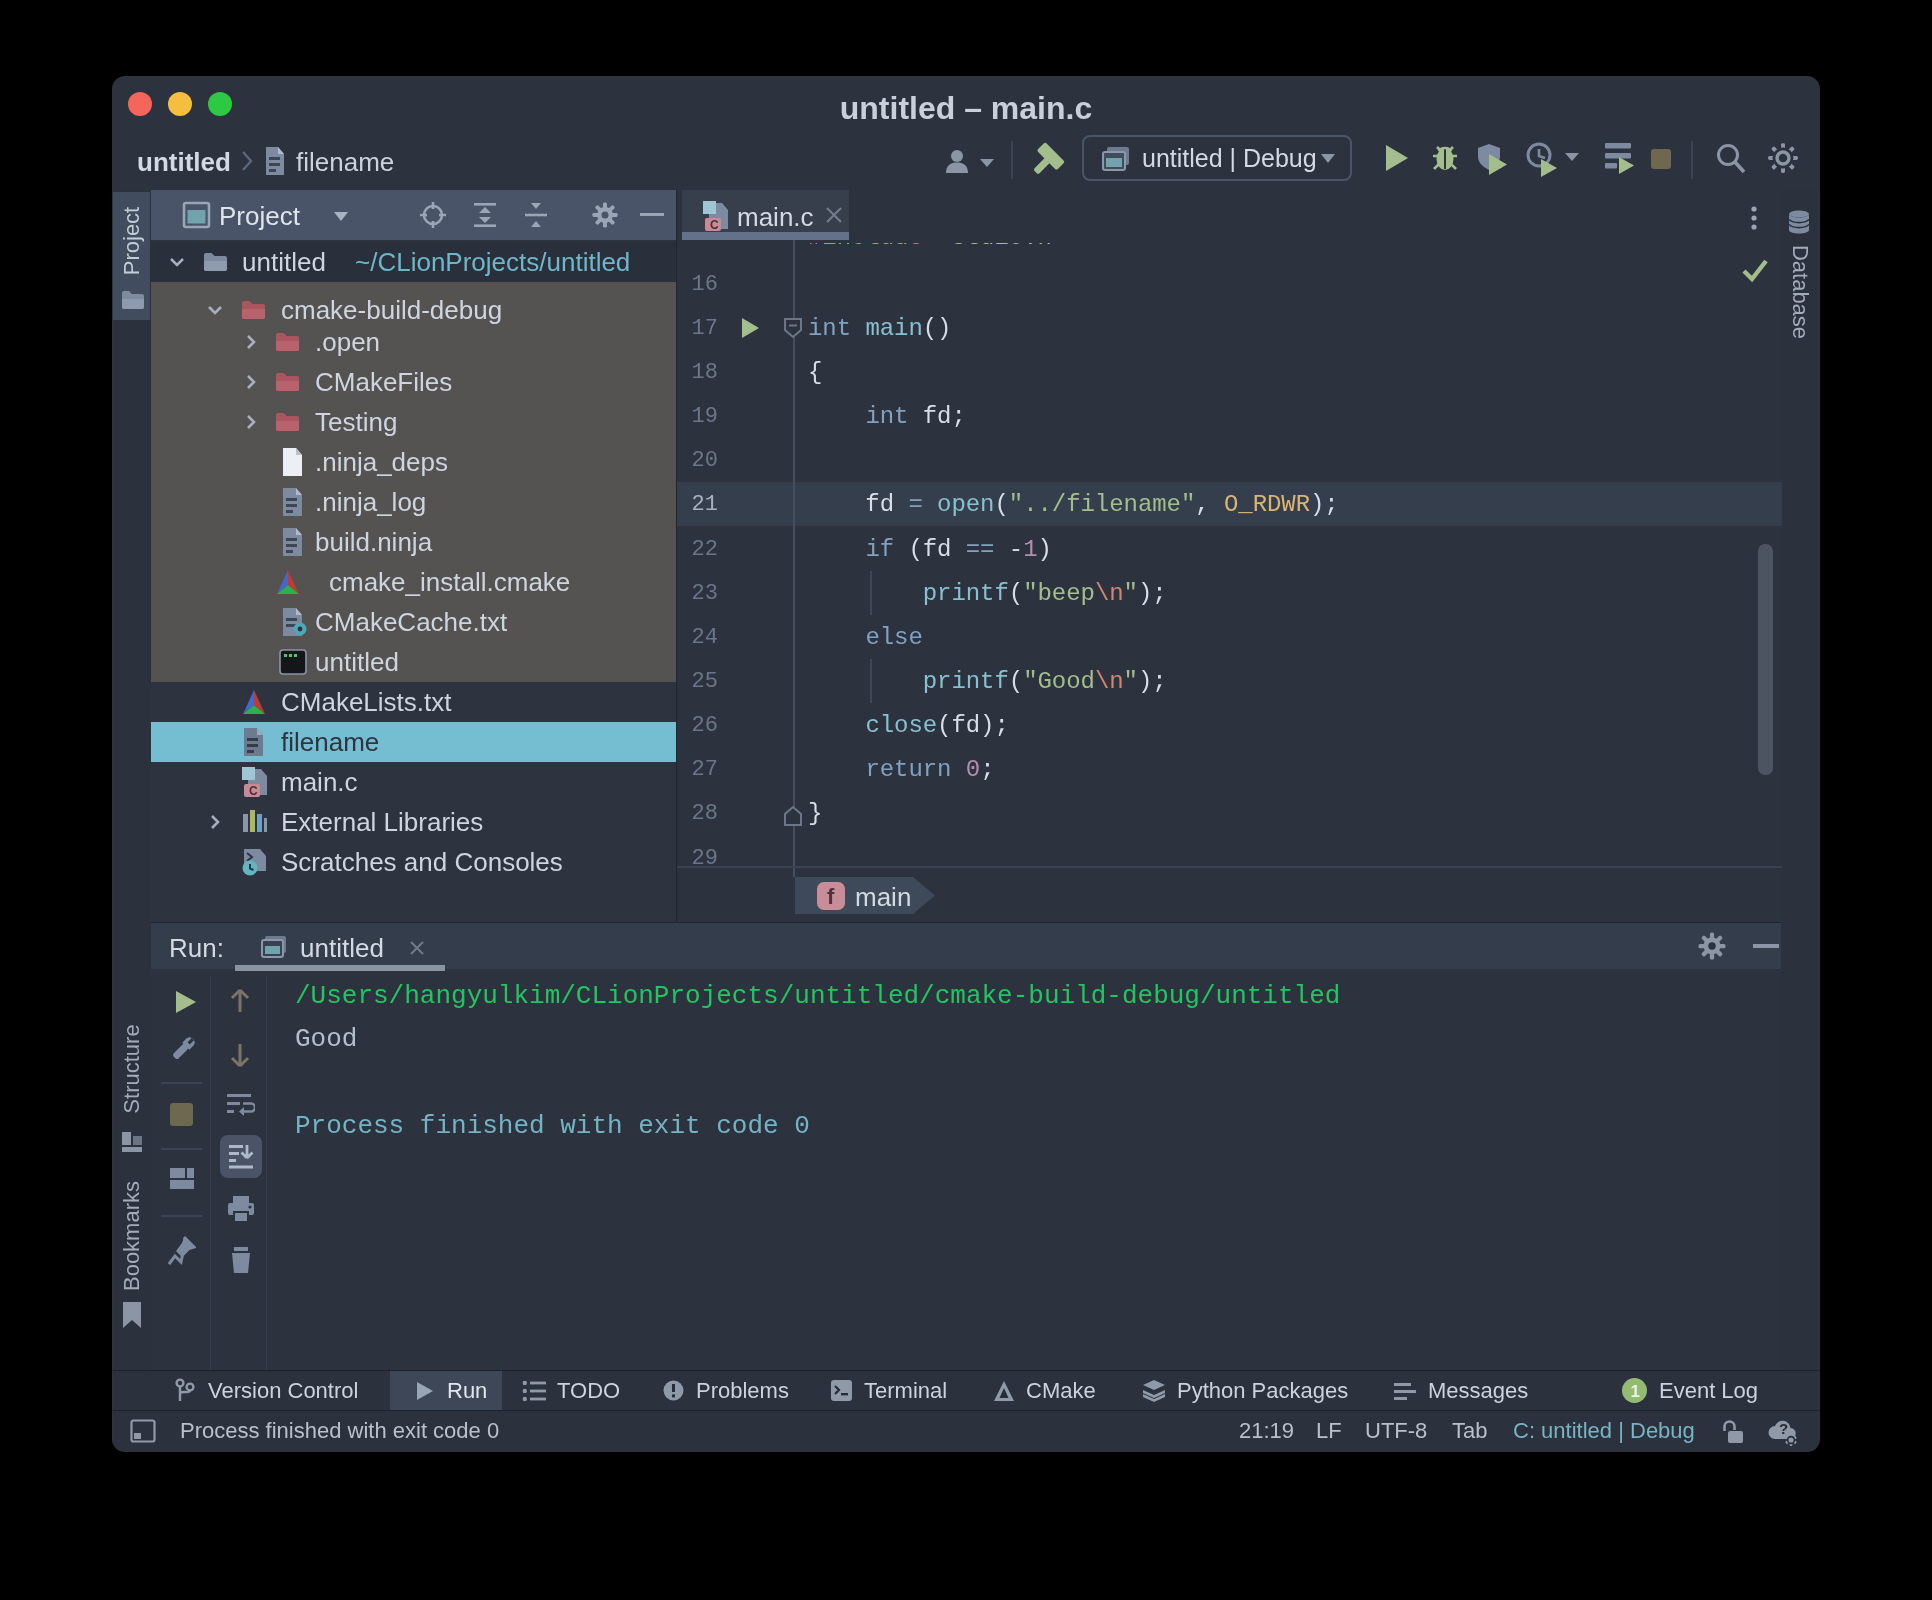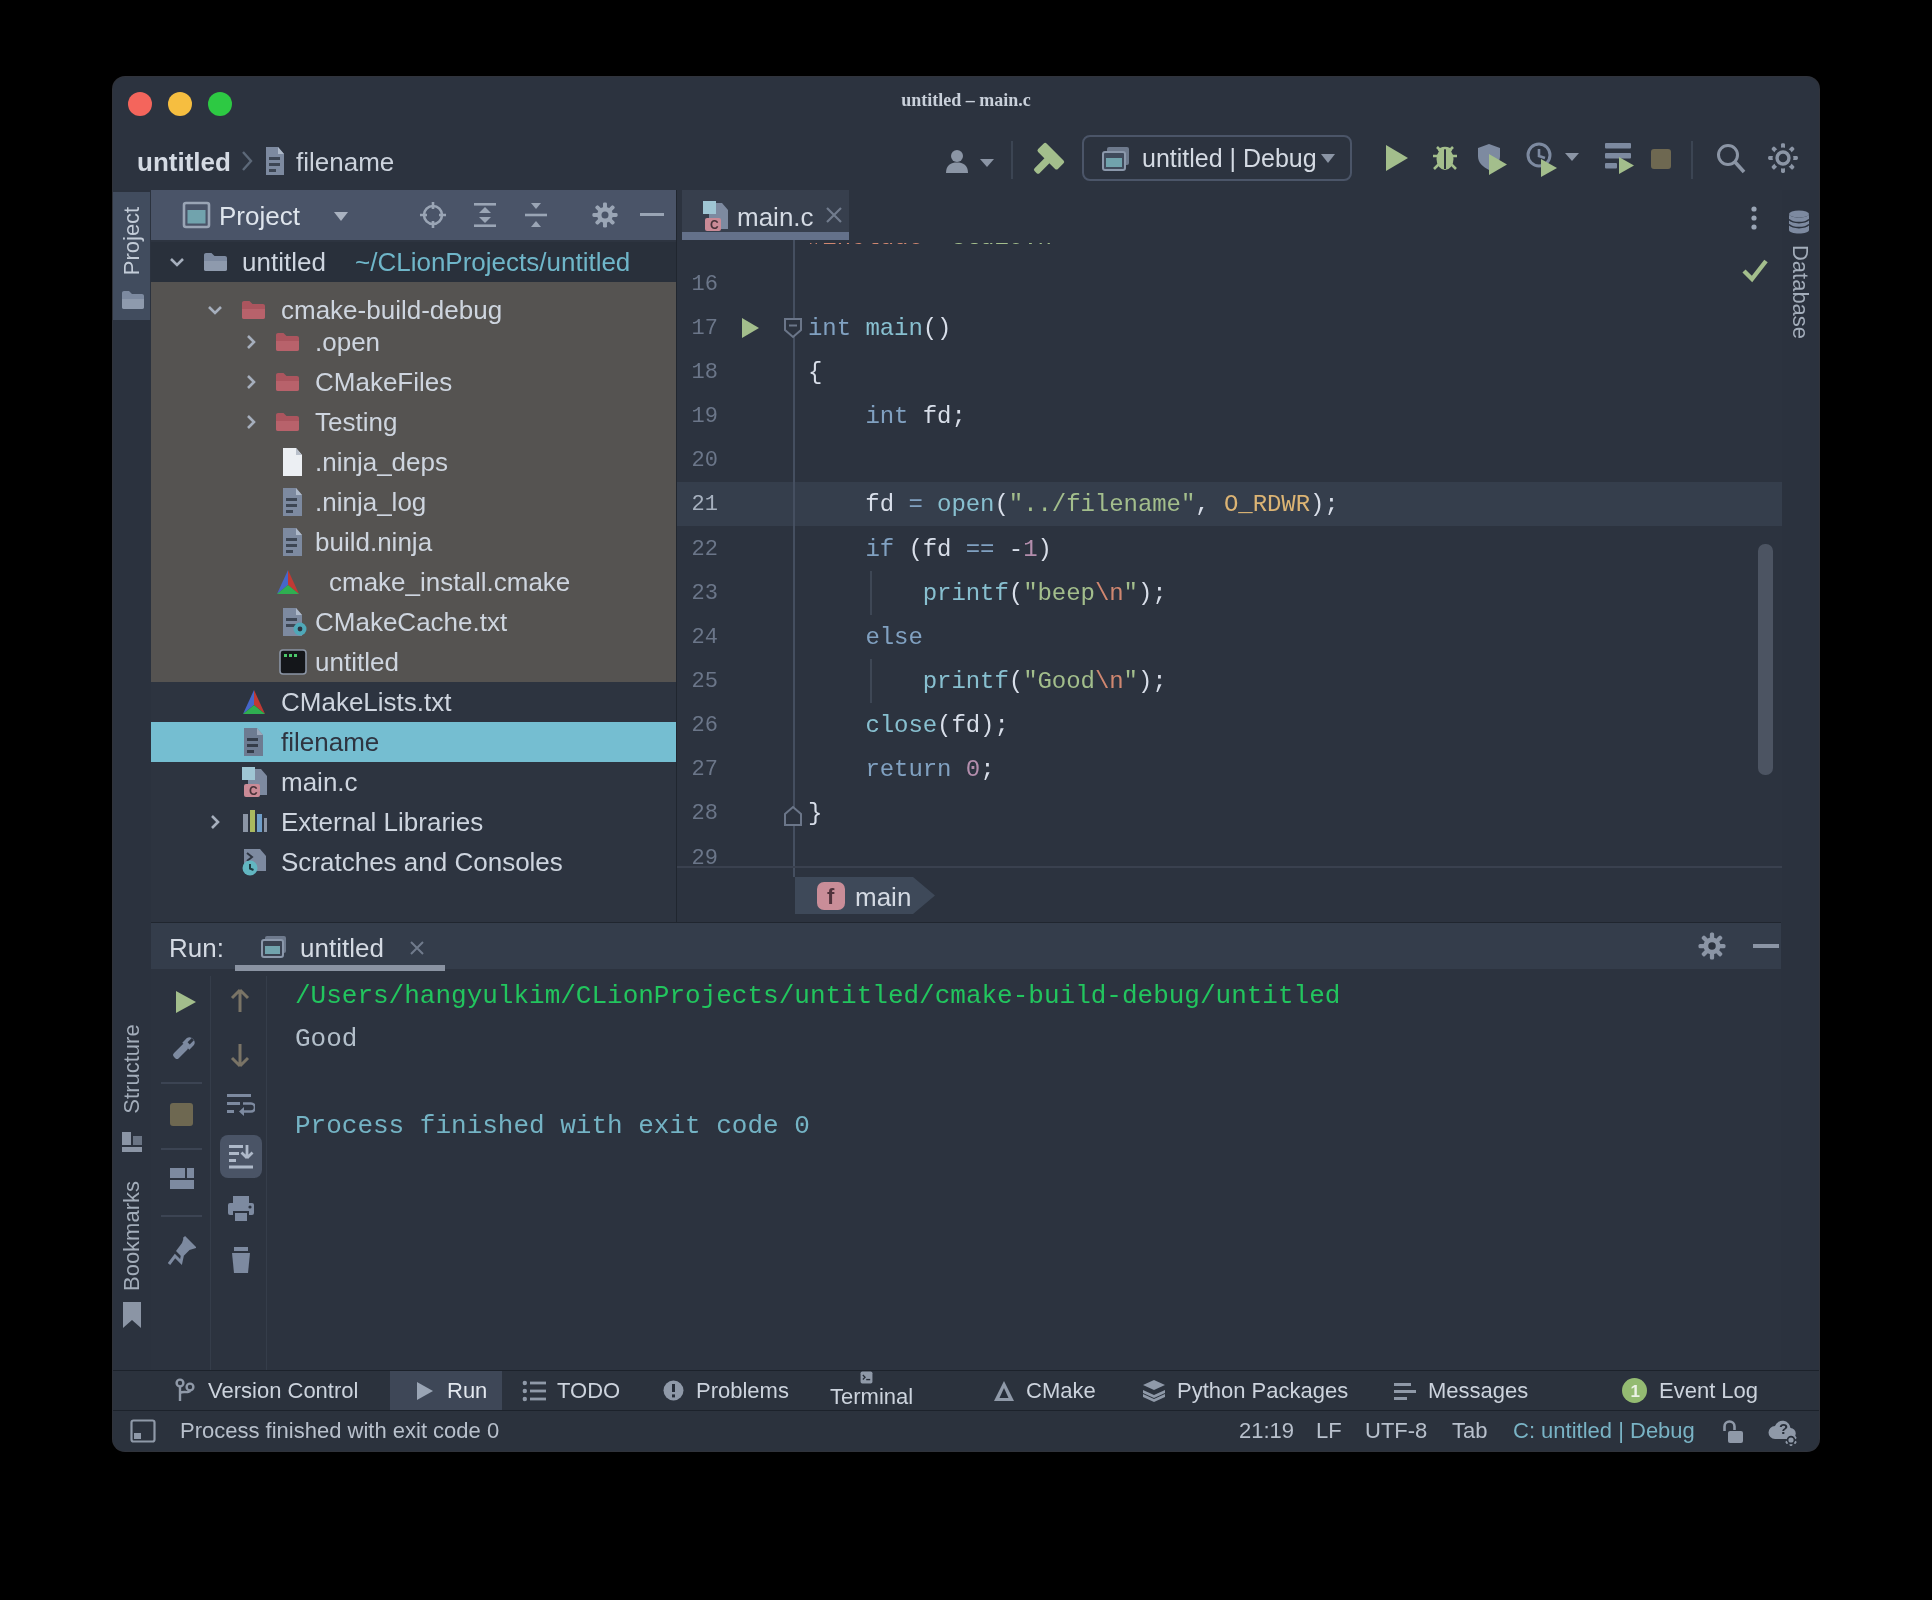--- a/index.html
+++ b/index.html
@@ -3,21 +3,21 @@
 <meta charset="utf-8">
 <style>
 html,body{margin:0;padding:0;}
 body{width:1932px;height:1600px;background:#000;position:relative;overflow:hidden;
   font-family:"Liberation Sans", sans-serif;-webkit-font-smoothing:antialiased;}
 .win{position:absolute;left:113px;top:77px;width:1706px;height:1374px;border-radius:12px;
   background:#2c333f;overflow:hidden;box-shadow:0 0 0 1px rgba(125,135,155,.38), 0 30px 70px rgba(0,0,0,.85);}
 .abs{position:absolute;}
 .tl{position:absolute;width:24px;height:24px;border-radius:50%;top:15px;}
 .title{position:absolute;top:13px;left:0;width:1706px;text-align:center;color:#c9d0da;
-  font-size:18px;font-weight:700;font-family:Liberation Serif, serif;}
+  font-size:32px;font-weight:700;}
 .vlabel{position:absolute;white-space:nowrap;color:#a3adba;font-size:22px;}
 .vl-ccw{transform:translate(-50%,-50%) rotate(-90deg);}
 .vl-cw{transform:translate(-50%,-50%) rotate(90deg);}
 .stripeL{position:absolute;left:0;top:113px;width:38px;height:1180px;background:#2b323e;border-right:1px solid #20262f;}
 .stripeR{position:absolute;right:0;top:113px;width:38px;height:1180px;background:#2b323e;border-left:1px solid #20262f;}
 .project{position:absolute;left:38px;top:113px;width:525px;height:732px;background:#2d3440;}
 .phead{position:absolute;left:0;top:0;width:525px;height:50px;background:#4a5468;}
 .editor{position:absolute;left:563px;top:113px;width:1106px;height:732px;background:#2c333f;border-left:1px solid #20262f;box-sizing:border-box;}
 .runp{position:absolute;left:38px;top:845px;width:1630px;height:448px;background:#2c333f;border-top:1px solid #20262f;box-sizing:border-box;}
 .twbar{position:absolute;left:0;top:1293px;width:1706px;height:40px;background:#2b323d;border-top:1px solid #1c222b;box-sizing:border-box;}
@@ -607,21 +607,21 @@
       <span>TODO</span>
     </div>
     <div class="twi" style="left:549px;">
       <svg width="23" height="23" viewBox="0 0 23 23">
         <circle cx="11.5" cy="11.5" r="10" fill="#8f99a8"></circle>
         <rect x="10" y="5" width="3" height="8" fill="#262d38"></rect>
           <rect x="10" y="15.4" width="3" height="3" fill="#262d38"></rect>
       </svg>
       <span>Problems</span>
     </div>
-    <div class="twi" style="left:717px;flex-direction:column;">
+    <div class="twi" style="left:717px;">
       <svg width="23" height="23" viewBox="0 0 23 23">
         <rect x="1" y="1" width="21" height="21" rx="3" fill="#8f99a8"></rect>
         <path d="M5 7 L9 11 L5 15" fill="none" stroke="#262d38" stroke-width="2.2"></path>
         <rect x="11" y="14" width="7" height="2.4" fill="#262d38"></rect>
       </svg>
       <span>Terminal</span>
     </div>
     <div class="twi" style="left:880px;">
       <svg width="22" height="22" viewBox="0 0 22 22">
         <path d="M11 1 L21 21 L1 21 Z" fill="#8f99a8"></path>

